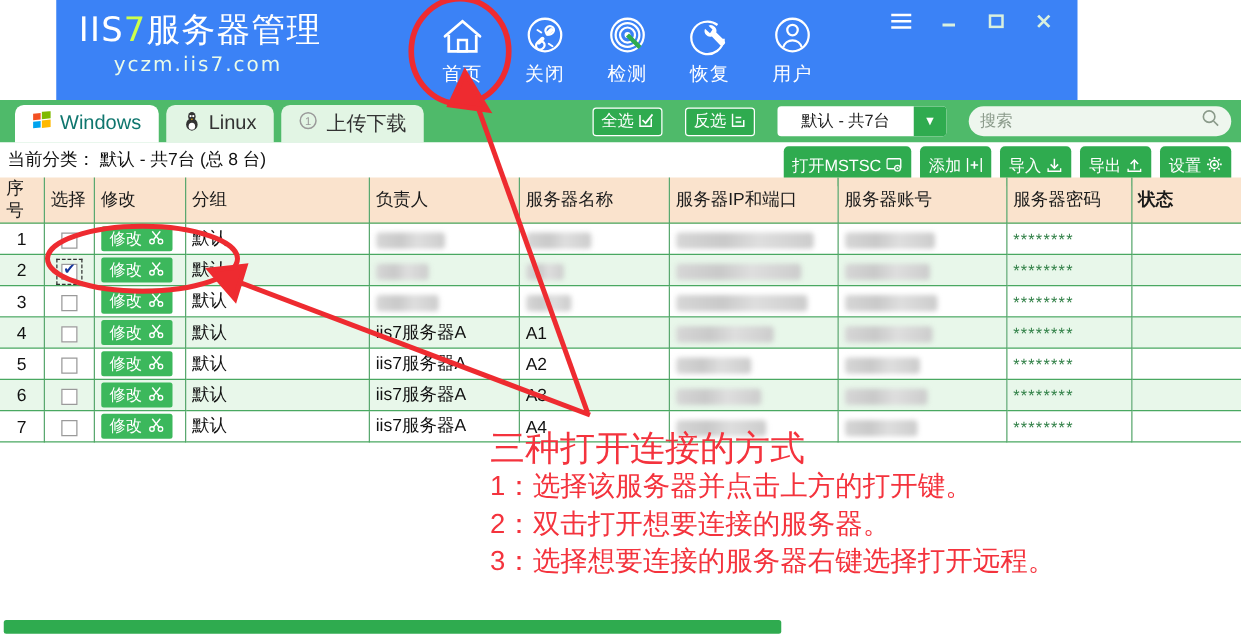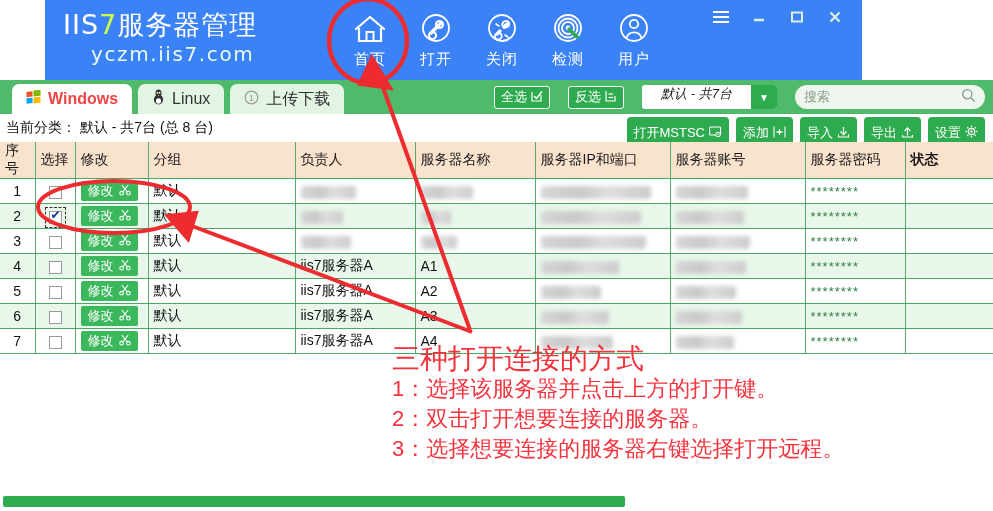--- a/index.html
+++ b/index.html
@@ -18,21 +18,21 @@
   }
   .logo-block { position: absolute; left: 18px; top: 10px; width: 200px; }
   .logo-main {
     font-size: 27px; color: #ffffff; letter-spacing: 1px;
     font-family: "DejaVu Sans", sans-serif; line-height: 1.1;
     white-space: nowrap;
   }
   .logo-main .iis { color: #ffffff; }
   .logo-main .seven { color: #cdff4a; }
   .logo-sub {
-    font-size: 20px; color: #eafbe9; letter-spacing: 1.6px;
+    font-size: 16px; color: #eafbe9; letter-spacing: 1.6px;
     margin-top: 2px; margin-left: 28px;
     font-family: "DejaVu Sans", sans-serif;
   }
 
   .toolbar { position: absolute; left: 292px; top: 6px; display: flex; gap: 0px; }
   .tool {
     width: 66px; text-align: center; color: #ffffff; cursor: pointer;
     padding-top: 4px;
   }
   .tool .ticon { height: 38px; display: flex; align-items: center; justify-content: center; }
@@ -47,40 +47,40 @@
   
   .tabstrip {
     position: absolute; left: 0; top: 80px; width: 993px; height: 34px;
     background: #4fba6a;
   }
   .tabs { position: absolute; left: 12px; top: 4px; display: flex; gap: 6px; }
   .tab {
     height: 30px; padding: 0 14px; display: flex; align-items: center; gap: 7px;
     border-radius: 7px 7px 0 0; font-size: 16px; cursor: pointer;
   }
-  .tab.active { background: #ffffff; color: #ef4444; font-weight: bold; }
+  .tab.active { background: #ffffff; color: #0f766e; font-weight: normal; }
   .tab.inactive { background: #e2f5e4; color: #333333; }
 
   .tools-right { position: absolute; right: 8px; top: 5px; display: flex; align-items: center; gap: 18px; }
   .mini-btn {
     height: 23px; padding: 0 6px; background: #2fab4f; color: #ffffff;
     border: 1px solid #ffffff; border-radius: 3px; font-size: 13px;
     display: flex; align-items: center; gap: 4px; cursor: pointer;
   }
   .select-box {
     height: 24px; width: 135px; background: #ffffff; border-radius: 3px;
-    display: flex; cursor: pointer; overflow: hidden; font-style: italic;
+    display: flex; align-items: center; cursor: pointer; overflow: hidden;
   }
   .select-box .sv { flex: 1; text-align: center; font-size: 13px; color: #222; }
   .select-box .sarrow {
     width: 26px; height: 24px; background: #2fab4f; color: #fff;
     display: flex; align-items: center; justify-content: center; font-size: 10px;
   }
   .search-box {
-    height: 24px; width: 190px; background: #eef6ee; border-radius: 12px;
+    height: 24px; width: 210px; background: #eef6ee; border-radius: 12px;
     display: flex; align-items: center; padding: 0 9px; cursor: text;
   }
   .search-box .sph { flex: 1; font-size: 13px; color: #8a9a8a; }
 
   
   .subheader {
     position: absolute; left: 0; top: 114px; width: 993px; height: 28px;
     background: #ffffff;
   }
   .cur-cat { position: absolute; left: 6px; top: 5px; font-size: 14px; color: #111; white-space: nowrap; }
@@ -166,31 +166,20 @@
       <div class="ticon">
         <svg width="34" height="32" viewBox="0 0 34 32">
             <path d="M17 4 L31 16 M17 4 L3 16" stroke="#fff" stroke-width="2.2" fill="none" stroke-linecap="round"></path>
             <path d="M6 15 L6 28 L28 28 L28 15" stroke="#fff" stroke-width="2.2" fill="none"></path>
             <rect x="13.5" y="19" width="7" height="9" stroke="#fff" stroke-width="2" fill="none"></rect>
           </svg>
       </div>
       <div class="tlabel">首页</div>
     </div>
 
-    <div class="tool">
-      <div class="ticon">
-        <svg width="34" height="32" viewBox="0 0 34 32">
-            <circle cx="17" cy="15" r="13" stroke="#fff" stroke-width="1.8" fill="none"></circle>
-            <path d="M12 20 L16.5 15.5 M17.5 14.5 L22 10" stroke="#fff" stroke-width="3.6" stroke-linecap="round"></path>
-            <path d="M11 20 a3.5 3.5 0 1 1 5 5 a3.5 3.5 0 1 1 -5 -5" stroke="#fff" stroke-width="2" fill="none"></path>
-            <path d="M18 9 a3.5 3.5 0 1 1 5 5 a3.5 3.5 0 1 1 -5 -5" stroke="#fff" stroke-width="2" fill="none"></path>
-          </svg>
-      </div>
-      <div class="tlabel">打开</div>
-    </div>
 
     <div class="tool">
       <div class="ticon">
         <svg width="34" height="32" viewBox="0 0 34 32">
             <circle cx="17" cy="15" r="13" stroke="#fff" stroke-width="1.8" fill="none"></circle>
             <path d="M12 21 L15 18 M19 14 L22 11" stroke="#fff" stroke-width="3.2" stroke-linecap="round"></path>
             <path d="M11 21 a3.2 3.2 0 1 1 4.5 4.5 a3.2 3.2 0 1 1 -4.5 -4.5" stroke="#fff" stroke-width="1.8" fill="none"></path>
             <path d="M18.5 9 a3.2 3.2 0 1 1 4.5 4.5 a3.2 3.2 0 1 1 -4.5 -4.5" stroke="#fff" stroke-width="1.8" fill="none"></path>
             <path d="M14 13 L11 11 M20 22 L23 24" stroke="#fff" stroke-width="1.6" stroke-linecap="round"></path>
           </svg>
@@ -204,20 +193,29 @@
             <circle cx="17" cy="15" r="13" stroke="#fff" stroke-width="1.8" fill="none"></circle>
             <circle cx="17" cy="15" r="9.5" stroke="#fff" stroke-width="1.8" fill="none"></circle>
             <circle cx="17" cy="15" r="6" stroke="#fff" stroke-width="1.8" fill="none"></circle>
             <circle cx="17" cy="15" r="2.4" fill="#fff"></circle>
             <path d="M17 15 L27 25" stroke="#2fab4f" stroke-width="3.5"></path>
           </svg>
       </div>
       <div class="tlabel">检测</div>
     </div>
 
+    <div class="tool">
+      <div class="ticon">
+        <svg width="34" height="32" viewBox="0 0 34 32">
+            <path d="M28 18 a13 13 0 1 1 -5 -11" stroke="#fff" stroke-width="1.8" fill="none"></path>
+            <path d="M13 10 a4.6 4.6 0 0 0 5.5 6.2 L25 23 a2.6 2.6 0 0 0 3.6 -3.6 L22 13 a4.6 4.6 0 0 0 -6.2 -5.5 L19 10.6 L17 13.6 L13 10 Z" fill="#fff"></path>
+          </svg>
+      </div>
+      <div class="tlabel">恢复</div>
+    </div>
 
     <div class="tool">
       <div class="ticon">
         <svg width="34" height="32" viewBox="0 0 34 32">
             <circle cx="17" cy="15" r="13" stroke="#fff" stroke-width="1.8" fill="none"></circle>
             <circle cx="17" cy="11" r="4.2" stroke="#fff" stroke-width="1.8" fill="none"></circle>
             <path d="M9.5 25 a7.8 7.8 0 0 1 15 0" stroke="#fff" stroke-width="1.8" fill="none"></path>
           </svg>
       </div>
       <div class="tlabel">用户</div>

